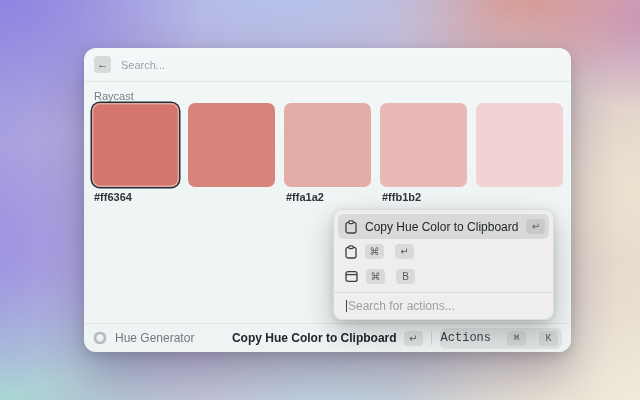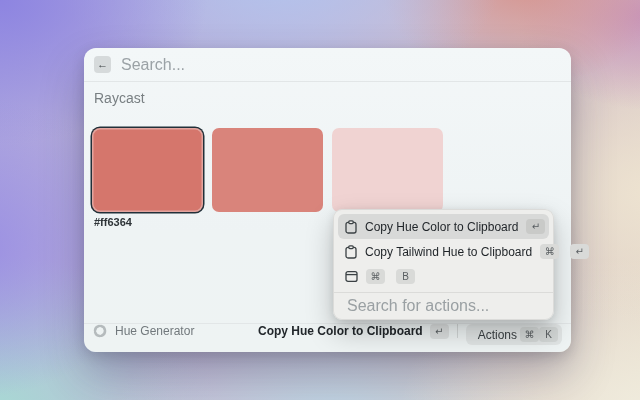--- a/index.html
+++ b/index.html
@@ -30,29 +30,29 @@
 
   
   .searchbar { height:33px; display:flex; align-items:center; padding:0 10px; flex:0 0 auto; }
   .back-btn {
     width:17px; height:17px; border:none; border-radius:4px; background:#d6dadb;
     color:#383e41; font-size:11px; line-height:17px; text-align:center; cursor:default;
     display:flex; align-items:center; justify-content:center; flex:0 0 auto;
   }
   .search-input {
     border:none; background:transparent; outline:none; margin-left:10px; flex:1;
-    font-family:inherit; font-size:16px; color:#33393c;
+    font-family:inherit; font-size:11px; color:#33393c;
   }
   .search-input::placeholder { color:#9ba2a6; }
   .hdivider { height:1px; background:#e2e6e7; flex:0 0 auto; }
 
   
   .content { flex:1; padding:0 8px; position:relative; }
-  .section-label { font-size:14px; color:#787f82; margin:8px 0 22px 2px; }
-  .grid { display:grid; grid-template-columns:repeat(4,1fr); column-gap:9px; }
+  .section-label { font-size:11px; color:#787f82; margin:8px 0 1px 2px; }
+  .grid { display:grid; grid-template-columns:repeat(5,1fr); column-gap:9px; }
   .cell { display:flex; flex-direction:column; }
   .swatch { height:84px; border-radius:7px; }
   .swatch.selected {
     border-radius:8px;
     box-shadow:0 0 0 1.5px #223039, inset 0 0 0 1.5px rgba(255,255,255,.35);
   }
   .hex-label { font-size:11px; font-weight:600; color:#2e3438; padding:5px 0 8px 2px; line-height:11px; }
 
   
   .menu {
@@ -72,34 +72,34 @@
     min-width:19px; height:15px; padding:0 4px; border-radius:4px; background:#d9dad8;
     color:#595e61; font-size:10px; line-height:15px; text-align:center; flex:0 0 auto;
   }
   .menu-item .kbd + .kbd { margin-left:3px; }
   .menu-item.selected .kbd { background:#c9cac8; }
   .menu-divider { height:1px; background:#dbdbd9; margin:3px -4px 0 -4px; flex:0 0 auto; }
   .menu-search { flex:1; display:flex; align-items:center; padding:0 8px; }
   .caret { width:1px; height:12px; background:#3c4245; margin-right:1px; }
   .menu-search-input {
     border:none; background:transparent; outline:none; flex:1;
-    font-family:inherit; font-size:16px; color:#1d4ed8;
+    font-family:inherit; font-size:12px; color:#1d4ed8;
   }
   .menu-search-input::placeholder { color:#9aa0a3; }
 
   
-  .footer { height:28px; display:flex; align-items:flex-start; padding:0 9px; flex:0 0 auto; }
+  .footer { height:28px; display:flex; align-items:center; padding:0 9px; flex:0 0 auto; }
   .ring-icon { width:14px; height:14px; flex:0 0 auto; }
   .app-name { font-size:12px; color:#71787c; margin-left:8px; flex:1; }
   .primary-label { font-size:12px; font-weight:700; color:#22272b; margin-right:7px; white-space:nowrap; }
   .footer .kbd { background:#dcdfdf; }
   .vdivider { width:1px; height:14px; background:#d2d6d6; margin:0 8px; }
   .actions-pill {
-    display:flex; align-items:center; gap:0; background:#e0e4e4;
-    border:none; border-radius:6px; padding:3px 4px 3px 12px; cursor:default; font-family:Liberation Sans, sans-serif;
+    display:flex; align-items:center; gap:13px; background:#e0e4e4;
+    border:none; border-radius:6px; padding:3px 4px 3px 1px; cursor:default; font-family:Liberation Mono, monospace;
   }
   .actions-pill .pill-label { font-size:12px; color:#3b4144; margin-right:3px; }
   .actions-pill .kbd { background:#d2d6d5; }
 </style>
 </head>
 <body>
 
 <div class="window">
 
   <div class="searchbar">
@@ -112,20 +112,28 @@
 
   <div class="content">
     <div class="section-label">Raycast</div>
     <div class="grid">
       <div class="cell">
         <div class="swatch selected" style="background: rgb(213, 118, 108);"></div>
         <div class="hex-label">#ff6364</div>
       </div>
       <div class="cell">
         <div class="swatch" style="background: rgb(217, 132, 123);"></div>
+      </div>
+      <div class="cell">
+        <div class="swatch" style="background: rgb(228, 172, 167);"></div>
+        <div class="hex-label">#ffa1a2</div>
+      </div>
+      <div class="cell">
+        <div class="swatch" style="background: rgb(232, 185, 181);"></div>
+        <div class="hex-label">#ffb1b2</div>
       </div>
       <div class="cell">
         <div class="swatch" style="background: rgb(240, 211, 210);"></div>
       </div>
       <div class="cell"></div>
       <div class="cell"></div>
     </div>
   </div>
 
   <div class="hdivider"></div>
@@ -156,21 +164,20 @@
       <span class="mi-label">Copy Hue Color to Clipboard</span>
       <span class="kbd">↵</span>
     </div>
     <div class="menu-item">
       <span class="mi-icon">
         <svg width="12" height="14" viewBox="0 0 12 14" fill="none" stroke="#3b4144" stroke-width="1.3">
           <rect x="1" y="2.4" width="10" height="10.6" rx="2"></rect>
           <rect x="3.8" y="0.8" width="4.4" height="2.8" rx="1" fill="#eeeeec"></rect>
         </svg>
       </span>
-      <span class="mi-label">Copy Tailwind Hue to Clipboard</span>
       <span class="kbd">⌘</span>
       <span class="kbd">↵</span>
     </div>
     <div class="menu-item">
       <span class="mi-icon">
         <svg width="13" height="13" viewBox="0 0 13 13" fill="none" stroke="#3b4144" stroke-width="1.3">
           <rect x="1" y="1.6" width="11" height="9.8" rx="2"></rect>
           <line x1="1" y1="4.6" x2="12" y2="4.6"></line>
         </svg>
       </span>

